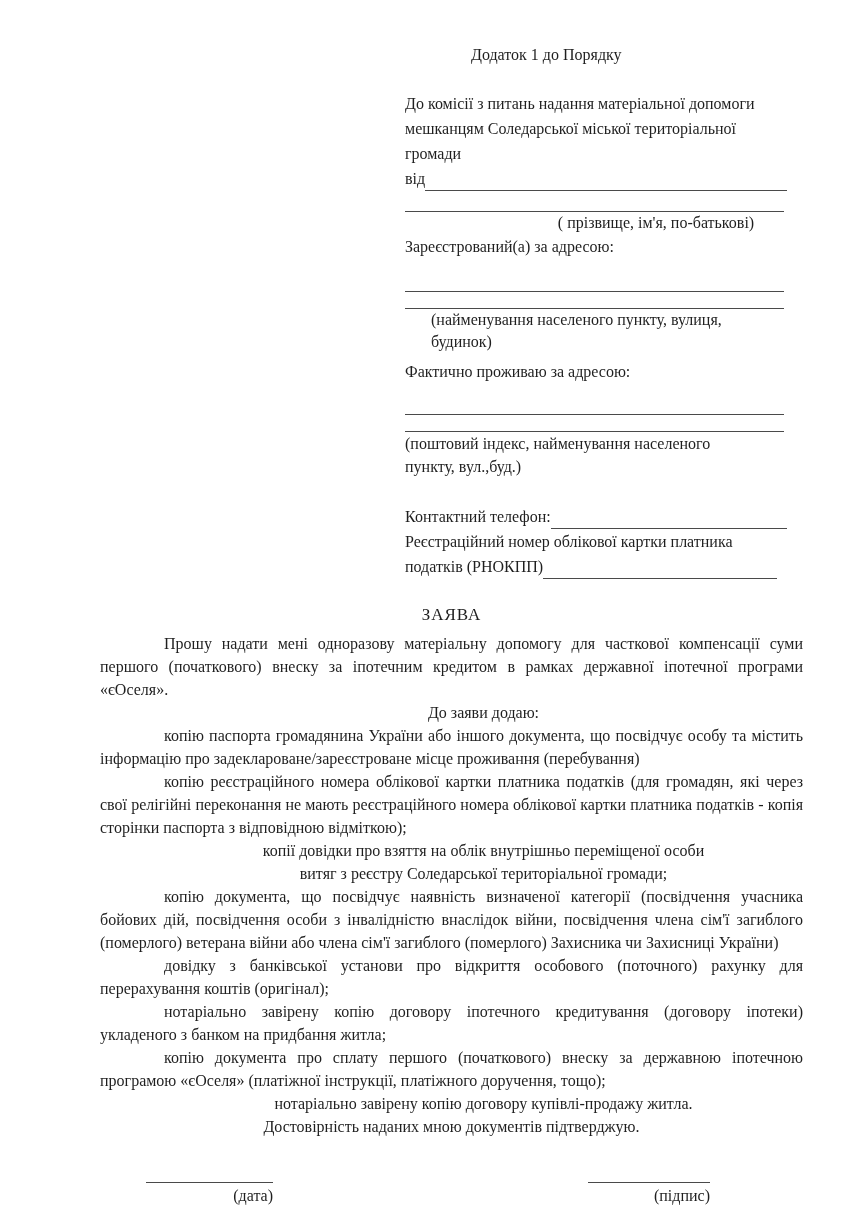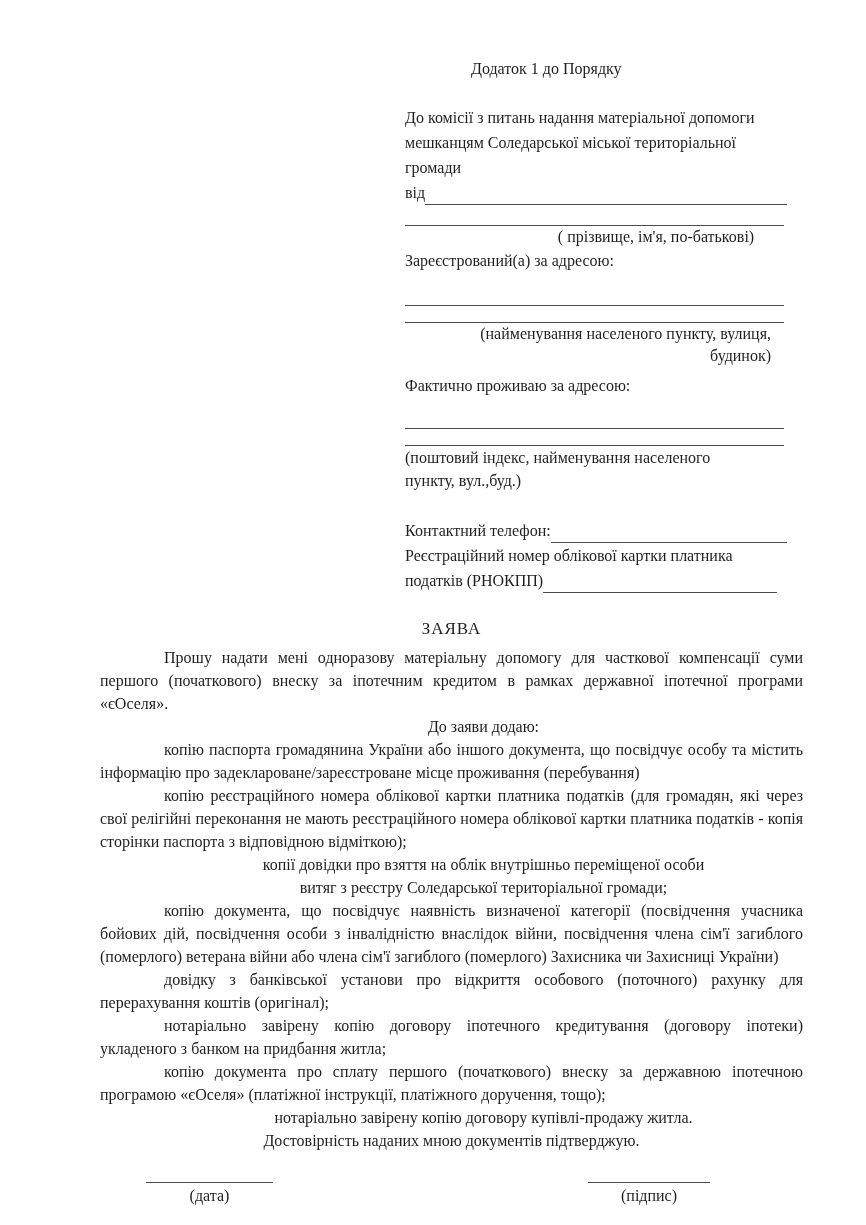--- a/index.html
+++ b/index.html
@@ -6,21 +6,21 @@
   .page {
     position: relative;
     width: 866px;
     height: 1225px;
     background: #ffffff;
     color: #1f1f1f;
     font-family: "Liberation Serif", "DejaVu Serif", serif;
     font-size: 16px;
     overflow: hidden;
     box-sizing: border-box;
-    padding-top: 56px;
+    padding-top: 42px;
   }
 
   
   .top-block {
     margin-left: 405px;
     width: 392px;
     line-height: 25px;
   }
   .annex-title { margin-left: 66px; margin-bottom: 24px; }
   .field-row { display: flex; align-items: flex-end; justify-content: center; }
@@ -34,21 +34,21 @@
   .bare-line {
     border-bottom: 1px solid #4a4a4a;
     height: 20px;
     margin-right: 13px;
   }
   .bare-line.h18 { height: 18px; }
   .bare-line.h16 { height: 16px; }
   .bare-line.mt14 { margin-top: 14px; }
   .bare-line.mt12 { margin-top: 12px; }
   .hint-name { padding-left: 110px; text-align: center; line-height: 22px; }
-  .hint-center { width: 340px; margin: 0 auto; text-align: right; line-height: 22px; }
+  .hint-center { width: 340px; margin: 0 auto; text-align: left; line-height: 22px; }
   .hint-left { width: 352px; line-height: 23px; }
   .mt6 { margin-top: 6px; }
   .mt10 { margin-top: 26px; }
 
   
   .main { margin-left: 100px; width: 703px; }
   .statement-title {
     text-align: center;
     margin-top: 26px;
     margin-bottom: 7px;
@@ -59,21 +59,21 @@
   .para.indent { text-indent: 64px; }
   .para.justify { text-align: justify; }
   .consent {
     margin: 2px 0 0 18px;
     font-style: italic;
     line-height: 25px;
     width: 660px;
   }
 
   
-  .sig { position: absolute; bottom: 20px; text-align: center; }
+  .sig { position: absolute; bottom: 20px; text-align: right; }
   .sig-date { left: 146px; width: 127px; }
   .sig-sign { left: 588px; width: 122px; }
   .sig-line { border-bottom: 1px solid #4a4a4a; height: 10px; margin-bottom: 4px; }
 </style>
 </head>
 <body>
 
 <div class="page">
 
   <div class="top-block">

